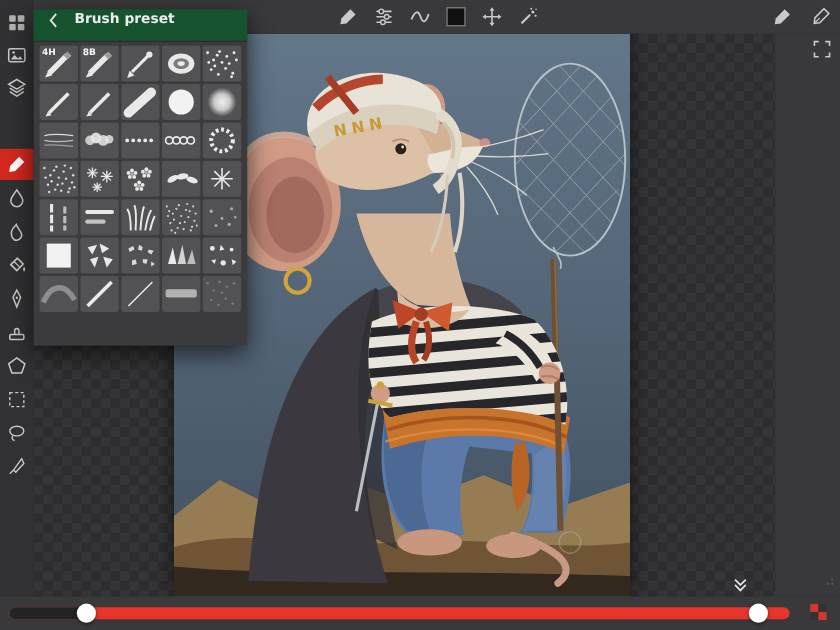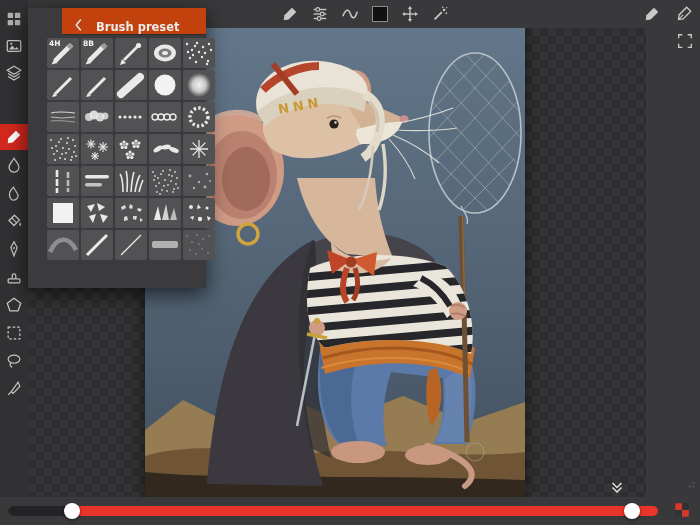--- a/index.html
+++ b/index.html
@@ -29,30 +29,30 @@
   .collapse-btn{position:absolute;left:580px;top:450px;width:20px;height:20px;z-index:15;cursor:pointer;}
 
   
   .right-strip{position:absolute;left:646px;top:28px;width:54px;height:469px;background:#39393b;z-index:12;}
   .expand-btn{position:absolute;top:4px;right:4px;width:20px;height:20px;cursor:pointer;}
   .grip{position:absolute;bottom:2px;right:2px;}
 
   
   .brush-panel{position:absolute;left:28px;top:8px;width:178px;height:280px;background:#3b3b3d;z-index:30;
     box-shadow:0 6px 20px rgba(0,0,0,.65);}
-  .panel-header{display:flex;align-items:flex-end;height:26px;padding:0 8px;gap:8px;background:#c2410c;border-bottom:1px solid #2b2b2d;margin-left:34px;}
+  .panel-header{display:flex;align-items:flex-start;height:26px;padding:0 8px;gap:8px;background:#14532d;border-bottom:1px solid #2b2b2d;}
   .back-btn{width:18px;height:18px;display:flex;align-items:center;justify-content:center;cursor:pointer;}
   .panel-title{font-size:11.5px;color:#ececec;font-weight:bold;}
   .sort-row{display:flex;align-items:center;height:24px;padding:0 8px;gap:6px;}
   .sort-label{color:#9a9a9a;font-size:9px;}
   .seg{display:flex;border-radius:3px;overflow:hidden;border:1px solid #2a2a2c;}
   .seg-btn{font-size:9px;padding:2px 8px;background:#2d2d2f;color:#b5b5b5;cursor:pointer;}
   .seg-btn.selected{background:#8d8d91;color:#141414;}
   .view-btn{margin-left:auto;width:24px;height:18px;background:#2d2d2f;border-radius:3px;display:flex;align-items:center;justify-content:center;cursor:pointer;}
-  .brush-grid{display:grid;grid-template-columns:repeat(5,32px);grid-auto-rows:30px;gap:2px;padding:3px 19px;}
+  .brush-grid{display:grid;grid-template-columns:repeat(5,32px);grid-auto-rows:30px;gap:2px;padding:3px 5px;}
   .cell{width:32px;height:30px;background:#525254;border-radius:2px;position:relative;overflow:hidden;cursor:pointer;}
   .cell-label{position:absolute;left:2px;top:1px;font-size:7.5px;color:#f4f4f4;font-weight:bold;}
 
   
   .bottom-bar{position:absolute;left:0;top:497px;width:700px;height:28px;background:#39393b;z-index:25;}
   .slider-track{position:absolute;left:8px;top:9px;width:650px;height:10px;border-radius:5px;background:#e8342b;cursor:pointer;}
   .track-dark{position:absolute;left:0;top:0;width:60px;height:10px;border-radius:5px 0 0 5px;background:#232325;}
   .knob{position:absolute;top:-3px;width:16px;height:16px;border-radius:50%;background:#ffffff;box-shadow:0 1px 3px rgba(0,0,0,.55);cursor:pointer;}
   .knob.left{left:56px;}
   .knob.right{left:616px;}

